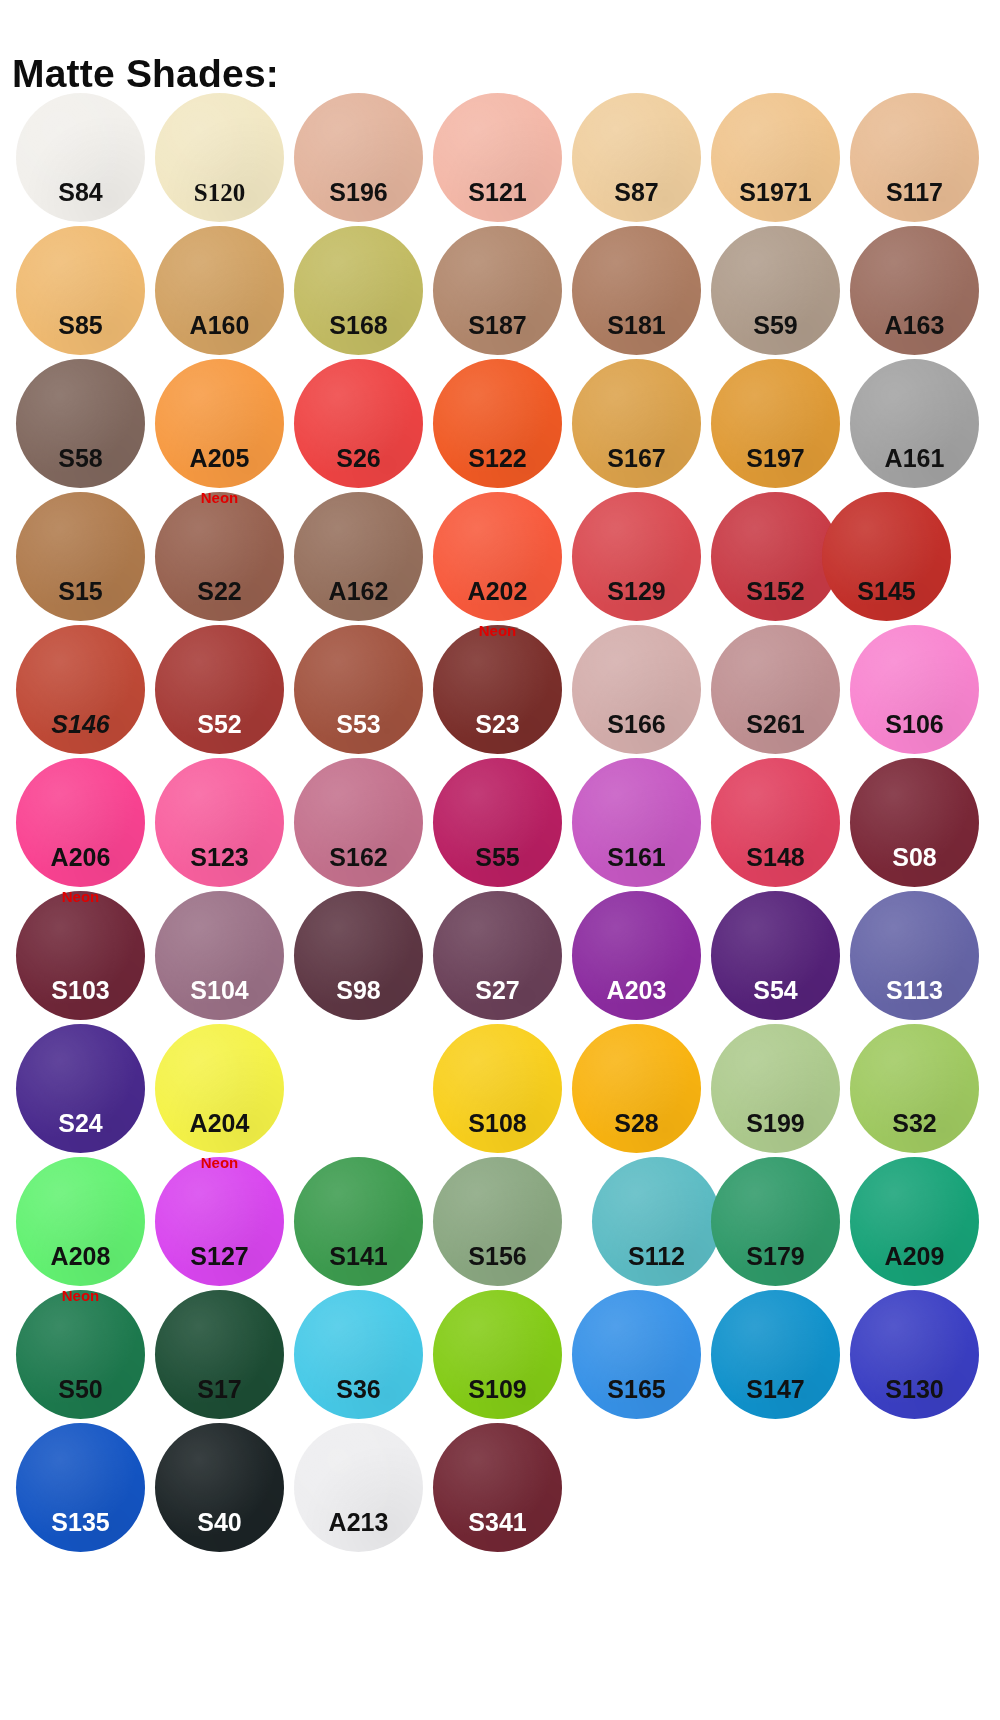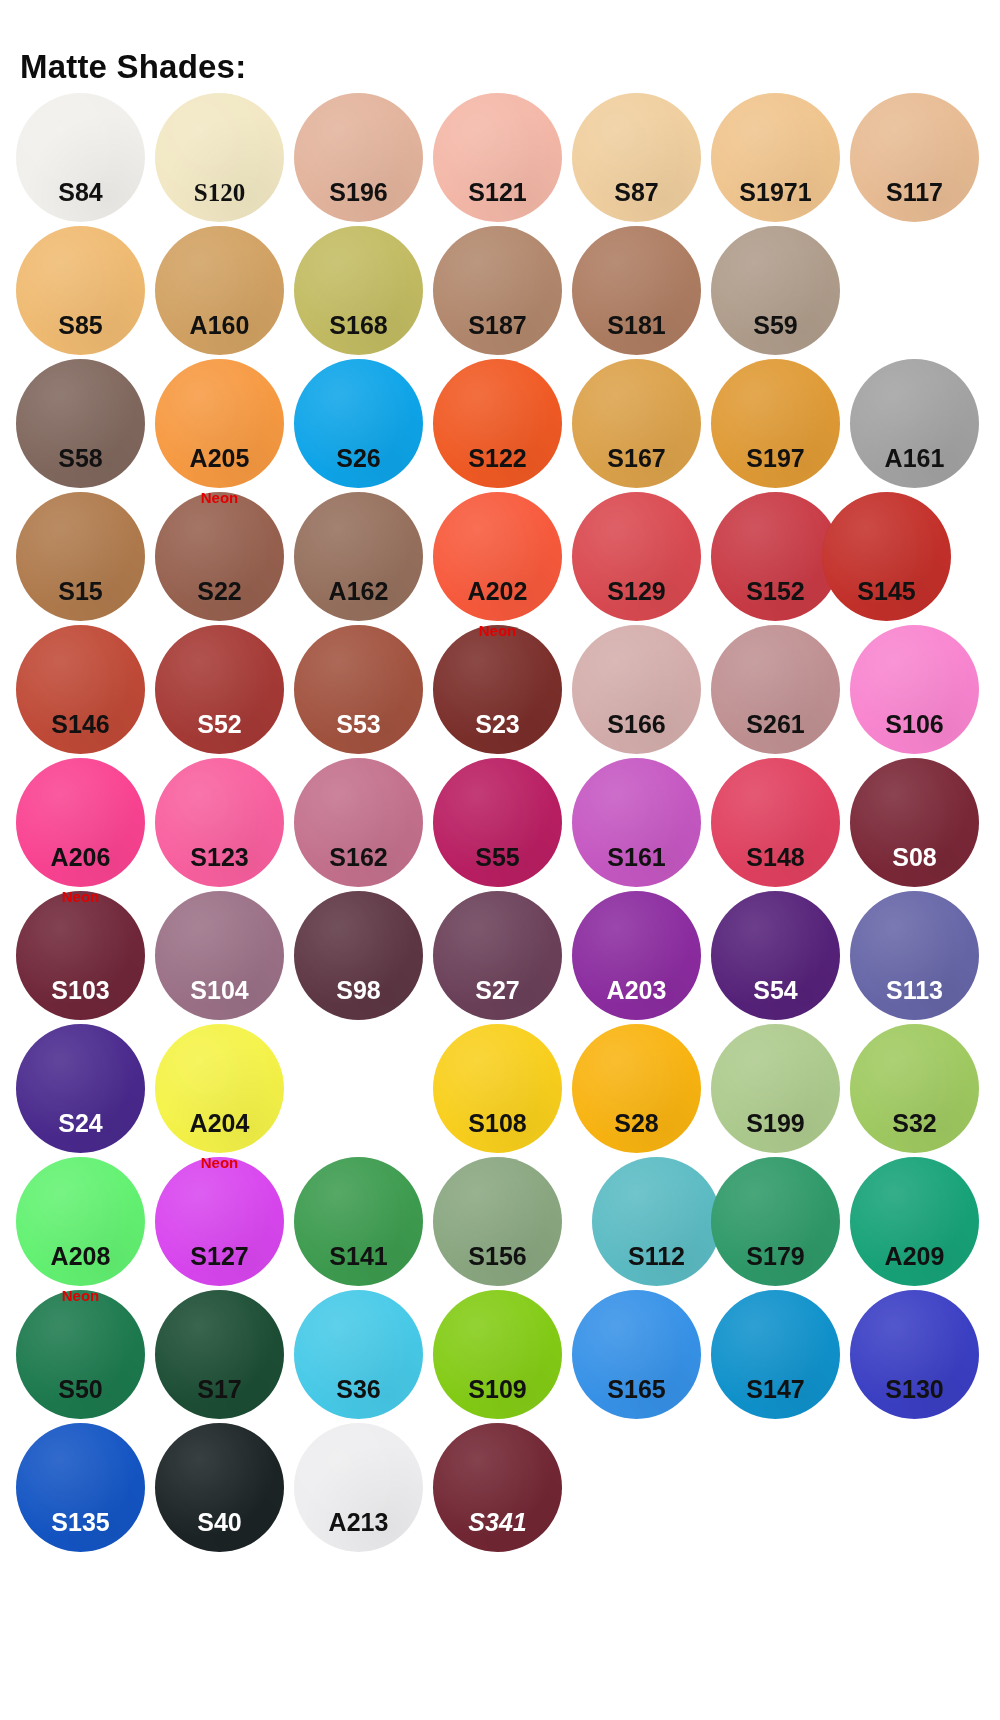--- a/index.html
+++ b/index.html
@@ -9,23 +9,23 @@
   }
   body {
     width: 1000px;
     height: 1720px;
     font-family: "Liberation Sans", sans-serif;
     overflow: hidden;
     position: relative;
   }
   #page-title {
     position: absolute;
-    left: 20px;
+    left: 12px;
     top: 28px;
-    font-size: 33px;
+    font-size: 39px;
     font-weight: bold;
     color: #0d0d0d;
     letter-spacing: 0.2px;
     line-height: 1;
   }
   #swatch-grid {
     position: absolute;
     left: 16px;
     top: 93px;
     width: 968px;
@@ -153,35 +153,40 @@
       <div class="swatch-cell" style="left: 556px;">
         <div class="swatch-dot" style="background: rgb(174, 125, 98);">
           <span class="swatch-label label-dark">S181</span>
         </div>
       </div>
       <div class="swatch-cell" style="left: 695px;">
         <div class="swatch-dot" style="background: rgb(176, 157, 140);">
           <span class="swatch-label label-dark">S59</span>
         </div>
       </div>
+      <div class="swatch-cell" style="left: 834px;">
+        <div class="swatch-dot" style="background: rgb(157, 111, 97);">
+          <span class="swatch-label label-dark">A163</span>
+        </div>
+      </div>
     </div>
     <div class="swatch-row" style="height: 133px;">
       <div class="swatch-cell" style="left: 0px;">
         <div class="swatch-dot" style="background: rgb(129, 104, 94);">
           <span class="swatch-label label-dark">S58</span>
         </div>
       </div>
       <div class="swatch-cell" style="left: 139px;">
         <div class="swatch-dot" style="background: rgb(247, 154, 66);">
           <span class="swatch-label label-dark">A205</span>
         </div>
         <span class="neon-tag">Neon</span>
       </div>
       <div class="swatch-cell" style="left: 278px;">
-        <div class="swatch-dot" style="background: #0ea5e9;">
+        <div class="swatch-dot" style="background: #ef4444;">
           <span class="swatch-label label-dark">S26</span>
         </div>
       </div>
       <div class="swatch-cell" style="left: 417px;">
         <div class="swatch-dot" style="background: rgb(241, 90, 36);">
           <span class="swatch-label label-dark">S122</span>
         </div>
       </div>
       <div class="swatch-cell" style="left: 556px;">
         <div class="swatch-dot" style="background: rgb(220, 162, 75);">
@@ -231,21 +236,21 @@
           <span class="swatch-label label-dark">S152</span>
         </div>
       </div>
       <div class="swatch-cell" style="left: 806px;">
         <div class="swatch-dot" style="background: rgb(196, 48, 42);">
           <span class="swatch-label label-dark">S145</span>
         </div>
       </div>
     </div>
     <div class="swatch-row" style="height: 133px;">
-      <div class="swatch-cell" style="left: 0px;">
+      <div class="swatch-cell" style="left: 0px; font-style: italic;">
         <div class="swatch-dot" style="background: rgb(192, 74, 55);">
           <span class="swatch-label label-dark">S146</span>
         </div>
       </div>
       <div class="swatch-cell" style="left: 139px;">
         <div class="swatch-dot" style="background: rgb(166, 58, 54);">
           <span class="swatch-label label-light">S52</span>
         </div>
       </div>
       <div class="swatch-cell" style="left: 278px;">
@@ -467,18 +472,18 @@
         <div class="swatch-dot" style="background: rgb(28, 36, 38);">
           <span class="swatch-label label-light">S40</span>
         </div>
       </div>
       <div class="swatch-cell" style="left: 278px;">
         <div class="swatch-dot" style="background: rgb(238, 238, 240);">
           <span class="swatch-label label-dark">A213</span>
         </div>
       </div>
       <div class="swatch-cell" style="left: 417px;">
-        <div class="swatch-dot" style="background: rgb(114, 39, 52); font-style: italic;">
+        <div class="swatch-dot" style="background: rgb(114, 39, 52);">
           <span class="swatch-label label-light">S341</span>
         </div>
       </div>
     </div>
   </div>
 
 </body></html>

